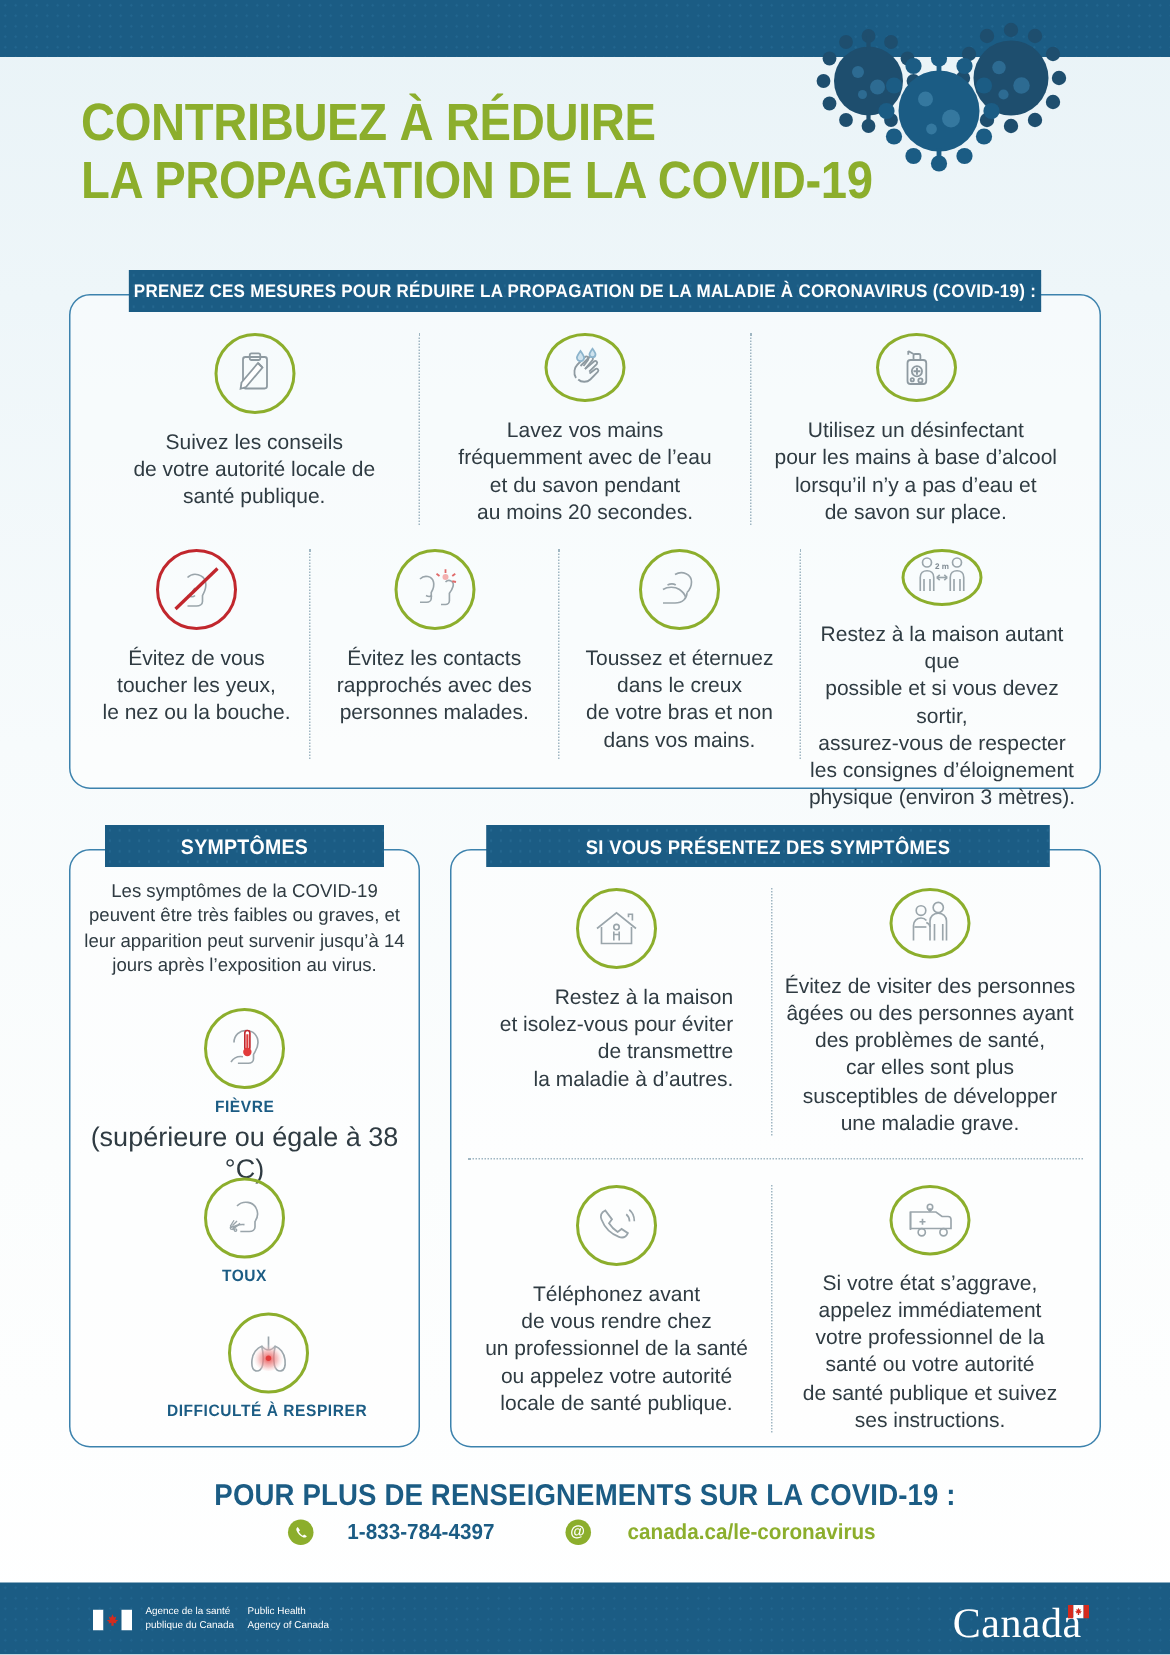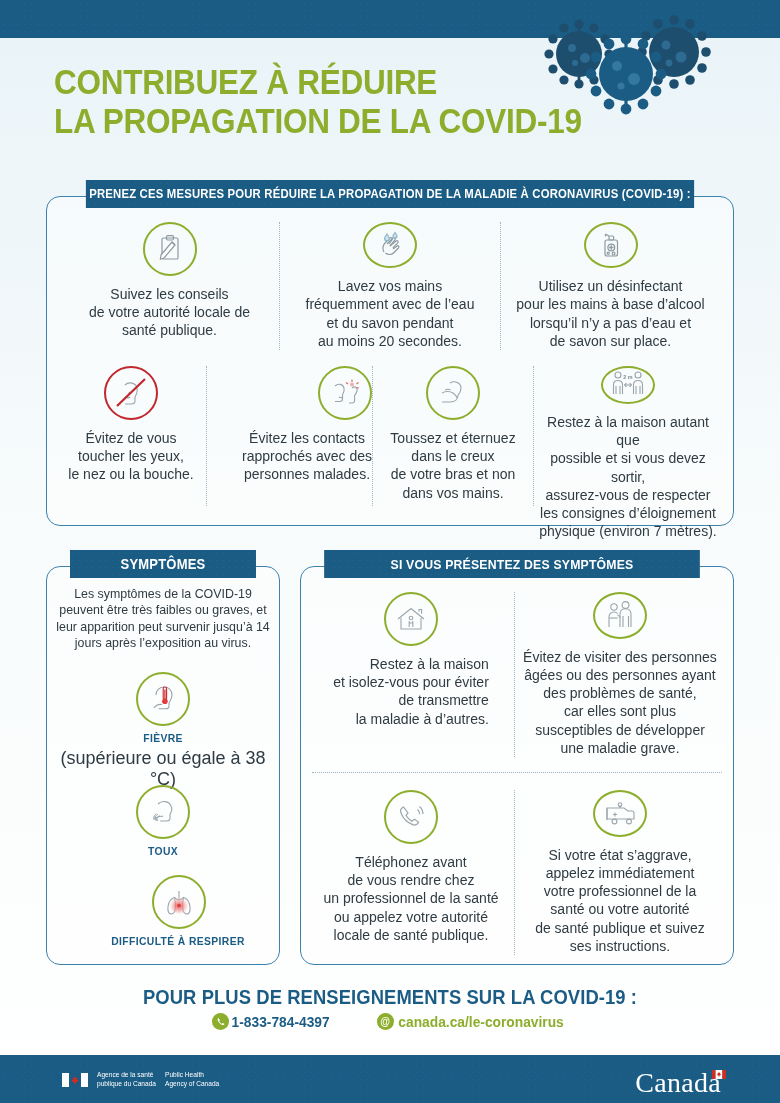--- a/index.html
+++ b/index.html
@@ -97,21 +97,21 @@
   
   .more-title {
     position:absolute; left:0; width:780px; top:986px;
     text-align:center; color:#1b5c84; font-weight:900; font-size:20px;
     letter-spacing:.1px; transform:scaleX(.92);
   }
   .contact-row {
     position:absolute; left:0; width:780px; top:1013px;
     display:flex; align-items:center; justify-content:center; gap:44px;
   }
-  .contact-item { display:flex; align-items:center; gap:0; }
+  .contact-item { display:flex; align-items:center; gap:20px; }
   .contact-item .txt { color:#1b5c84; font-weight:800; font-size:14.5px; transform:scaleX(.95); }
   .cicon {
     width:17px; height:17px; border-radius:50%; background:#8cae2c;
     display:flex; align-items:center; justify-content:center;
     color:#fff; font-size:10px; font-weight:700;
   }
 
   
   .botbar {
     position:absolute; left:0; bottom:0; width:780px; height:48px;
@@ -291,21 +291,21 @@
             <path d="M14 24 c2 1 4 1 5 0"></path>
           </g>
           <line x1="6" y1="33" x2="34" y2="6" stroke="#c1272d" stroke-width="2.2"></line>
         </svg>
       </div>
       <p style="white-space:pre-line;">Évitez de vous
 toucher les yeux,
 le nez ou la bouche.</p>
     </div>
     <div class="vdiv"></div>
-    <div class="cell" style="width:165px;align-items:flex-end;">
+    <div class="cell" style="width:165px;">
       <div class="badge">
         <svg width="36" height="36" viewBox="0 0 36 36" fill="none" stroke="#9aa5ab" stroke-width="1.1">
           <path d="M8 11 c3-3 8-2 9 2 c.8 3 -.6 5.5 -1.5 7 v4 c0 1.5 -1.5 2.5 -3 2.5 H8"></path>
           <path d="M12 22 c1.5 .8 3 .8 4 0"></path>
           <path d="M25 13 c2.5-2.5 6 0 5 3 c-.6 2 -1.6 3.5 -2.4 4.5 v5 c0 1.4 -1.2 2.5 -2.6 2.5 h-3"></path>
           <g stroke="#e06a6a" stroke-width="1.2">
             <line x1="25" y1="7" x2="25" y2="4.5"></line>
             <line x1="29.5" y1="9" x2="31.5" y2="7.5"></line>
             <line x1="21" y1="9" x2="19" y2="7.5"></line>
             <line x1="29.5" y1="12.5" x2="32" y2="13"></line>
@@ -344,21 +344,21 @@
           <path d="M28 18 v8 M32 18 v8"></path>
           <path d="M16.5 17 h7" stroke-width="1.1"></path>
           <path d="M16.5 17 l2 -1.8 M16.5 17 l2 1.8 M23.5 17 l-2 -1.8 M23.5 17 l-2 1.8"></path>
           <text x="20" y="11" font-size="5.4" fill="#7f8b93" stroke="none" text-anchor="middle" font-family="Liberation Sans, sans-serif" font-weight="700">2 m</text>
         </svg>
       </div>
       <p style="white-space:pre-line;">Restez à la maison autant que
 possible et si vous devez sortir,
 assurez-vous de respecter
 les consignes d’éloignement
-physique (environ 7 mètres).</p>
+physique (environ 3 mètres).</p>
     </div>
   </div>
 
   <div class="panel" style="left:46px; top:566px; width:234px; height:399px;"></div>
   <div class="panel-head" style="left:63px; top:550px; width:200px; height:28px; font-size:14px;">
     <div class="dots"></div>
     <span>SYMPTÔMES</span>
   </div>
 
   <div style="position:absolute; left:54px; top:586px; width:218px; text-align:center;

